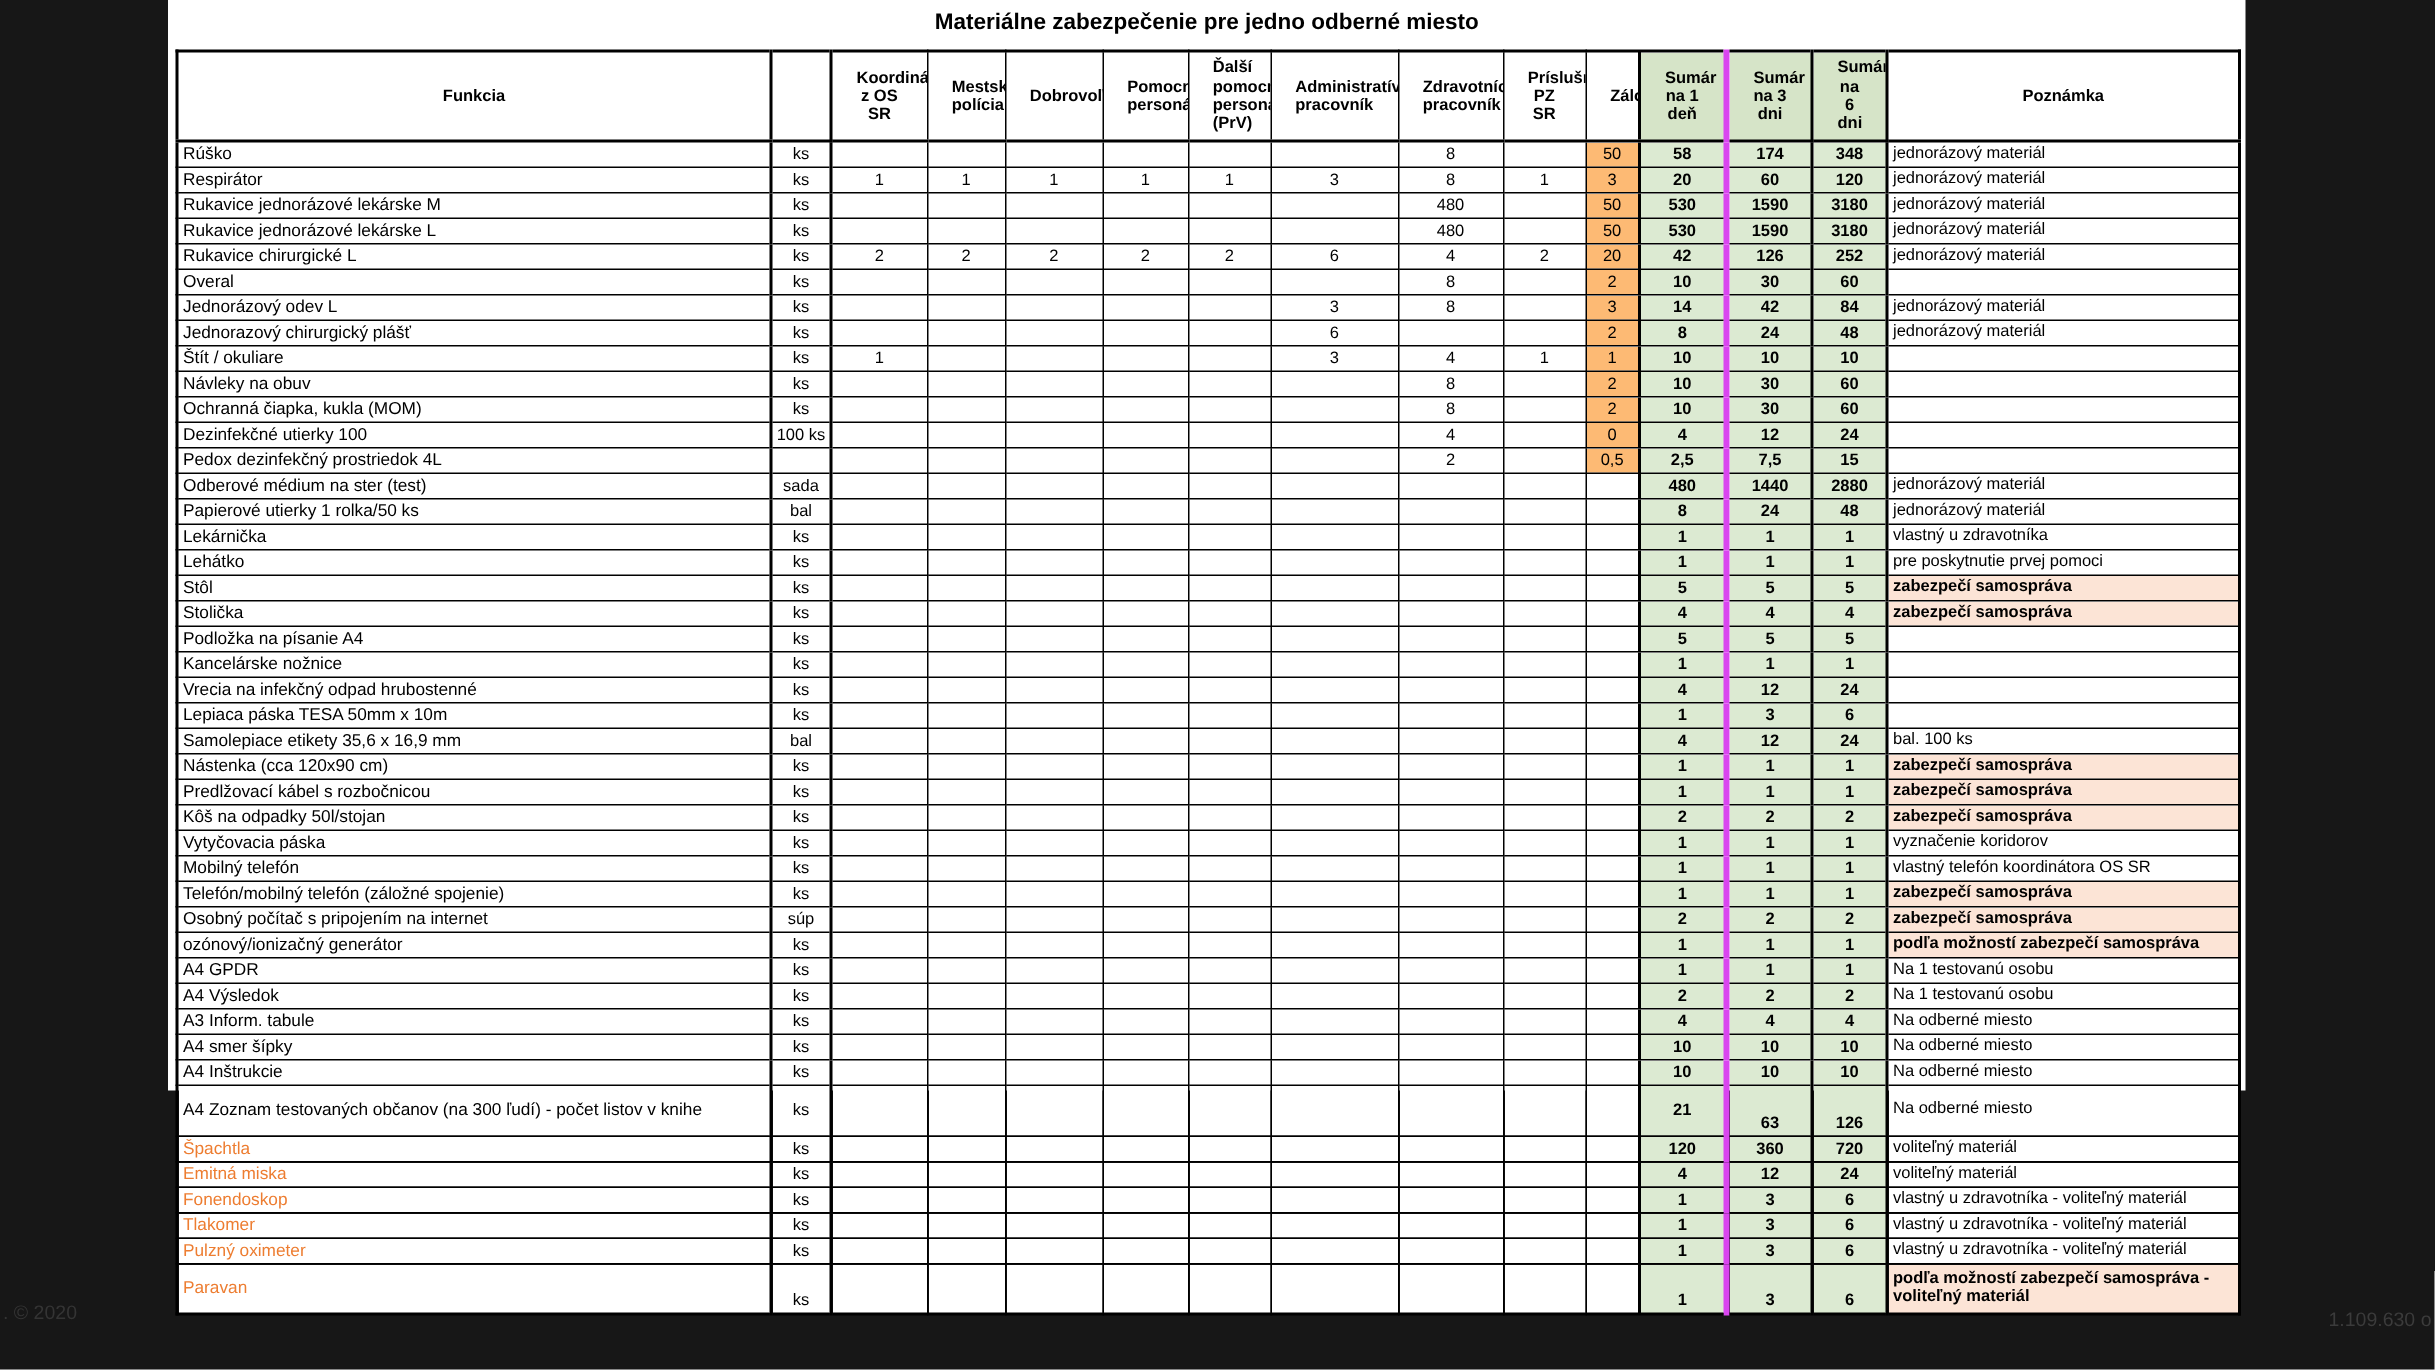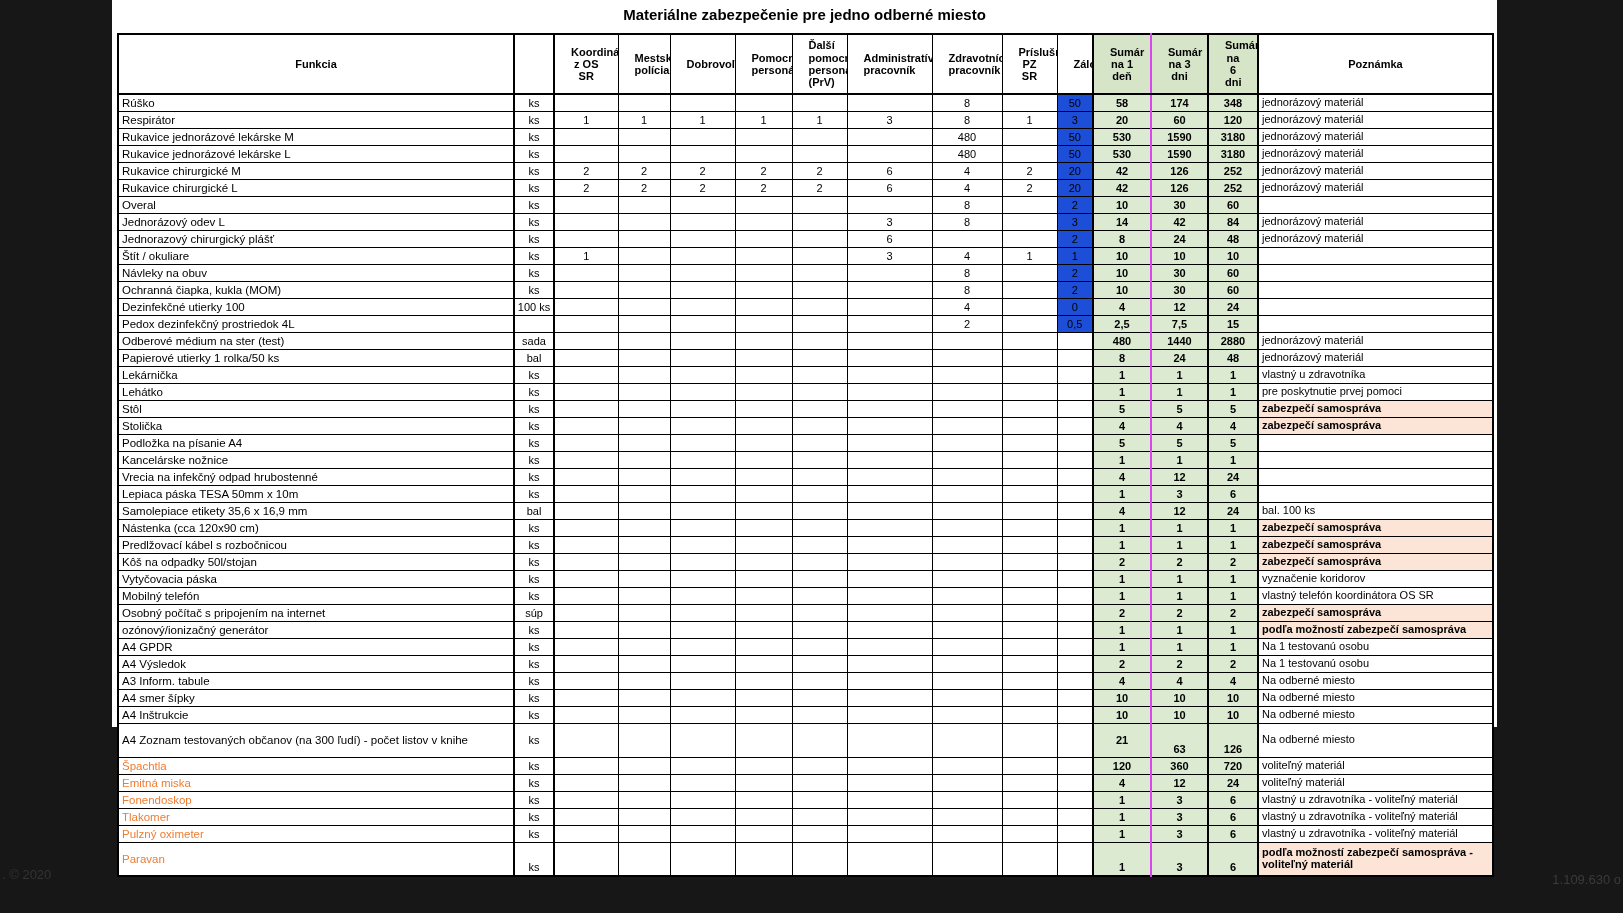--- a/index.html
+++ b/index.html
@@ -29,24 +29,24 @@
   td{
     font-size:11px;text-align:center;vertical-align:middle;
     white-space:nowrap;padding:0 2px;background:#ffffff;
   }
   td:first-child{text-align:left;font-size:11.5px;padding-left:3px;}
   td:last-child{text-align:left;white-space:normal;line-height:1.05;padding-left:3px;}
   
   th:nth-child(12),th:nth-child(13),th:nth-child(14){background:#d6e4c8;}
   td:nth-child(12),td:nth-child(13),td:nth-child(14){background:#dcead2;font-weight:bold;}
   
-  td.gz{background:#1d4ed8;}
+  td.gz{background:#fdba74;}
   
   th:nth-child(2),td:nth-child(2){border-left:2px solid #000;border-right:2px solid #000;}
-  th:nth-child(12),td:nth-child(12){border-left:2px solid #000;border-right:2px solid #d946ef;}
+  th:nth-child(12),td:nth-child(12){border-left:2px solid #000;border-right:4px solid #d946ef;}
   th:nth-child(13),td:nth-child(13){border-right:2px solid #000;text-align:center;}
   th:nth-child(14),td:nth-child(14){border-right:2px solid #000;}
   thead th{border-bottom:2px solid #000;}
   
   tr.of td:first-child{color:#ed7d31;}
   tr.on td:last-child{background:#fce4d6;font-weight:bold;}
   tr.t40 td:nth-child(13),tr.t40 td:nth-child(14){vertical-align:bottom;padding-bottom:2px;}
   tr.t46 td:nth-child(2),tr.t46 td:nth-child(12),tr.t46 td:nth-child(13),tr.t46 td:nth-child(14){vertical-align:bottom;padding-bottom:2px;}
   
   .wm{position:absolute;font-size:13px;color:#343434;}
@@ -158,54 +158,37 @@
           <td></td>
           <td>480</td>
           <td></td>
           <td class="gz">50</td>
           <td>530</td>
           <td>1590</td>
           <td>3180</td>
           <td>jednorázový materiál</td>
         </tr>
         <tr>
-          <td>Rukavice chirurgické M</td>
+          <td>Rukavice chirurgické L</td>
           <td>ks</td>
           <td>2</td>
           <td>2</td>
           <td>2</td>
           <td>2</td>
           <td>2</td>
           <td>6</td>
           <td>4</td>
           <td>2</td>
           <td class="gz">20</td>
           <td>42</td>
           <td>126</td>
           <td>252</td>
           <td>jednorázový materiál</td>
         </tr>
         <tr>
-          <td>Rukavice chirurgické L</td>
-          <td>ks</td>
-          <td>2</td>
-          <td>2</td>
-          <td>2</td>
-          <td>2</td>
-          <td>2</td>
-          <td>6</td>
-          <td>4</td>
-          <td>2</td>
-          <td class="gz">20</td>
-          <td>42</td>
-          <td>126</td>
-          <td>252</td>
-          <td>jednorázový materiál</td>
-        </tr>
-        <tr>
           <td>Overal</td>
           <td>ks</td>
           <td></td>
           <td></td>
           <td></td>
           <td></td>
           <td></td>
           <td></td>
           <td>8</td>
           <td></td>
@@ -598,20 +581,37 @@
           <td></td>
           <td></td>
           <td></td>
           <td></td>
           <td></td>
           <td></td>
           <td>1</td>
           <td>1</td>
           <td>1</td>
           <td>vlastný telefón koordinátora OS SR</td>
+        </tr>
+        <tr class="on">
+          <td>Telefón/mobilný telefón (záložné spojenie)</td>
+          <td>ks</td>
+          <td></td>
+          <td></td>
+          <td></td>
+          <td></td>
+          <td></td>
+          <td></td>
+          <td></td>
+          <td></td>
+          <td></td>
+          <td>1</td>
+          <td>1</td>
+          <td>1</td>
+          <td>zabezpečí samospráva</td>
         </tr>
         <tr class="on">
           <td>Osobný počítač s pripojením na internet</td>
           <td>súp</td>
           <td></td>
           <td></td>
           <td></td>
           <td></td>
           <td></td>
           <td></td>

